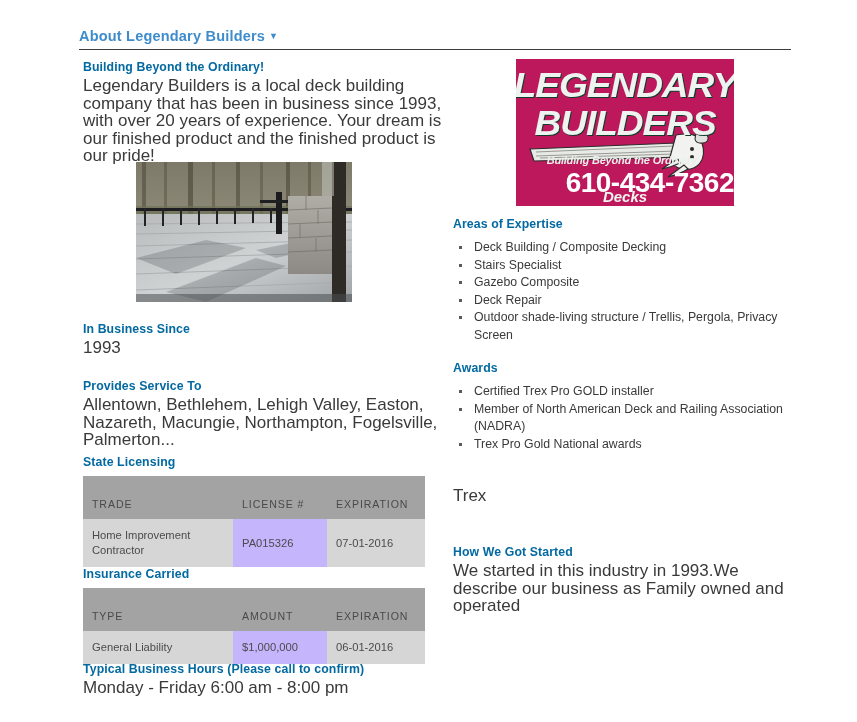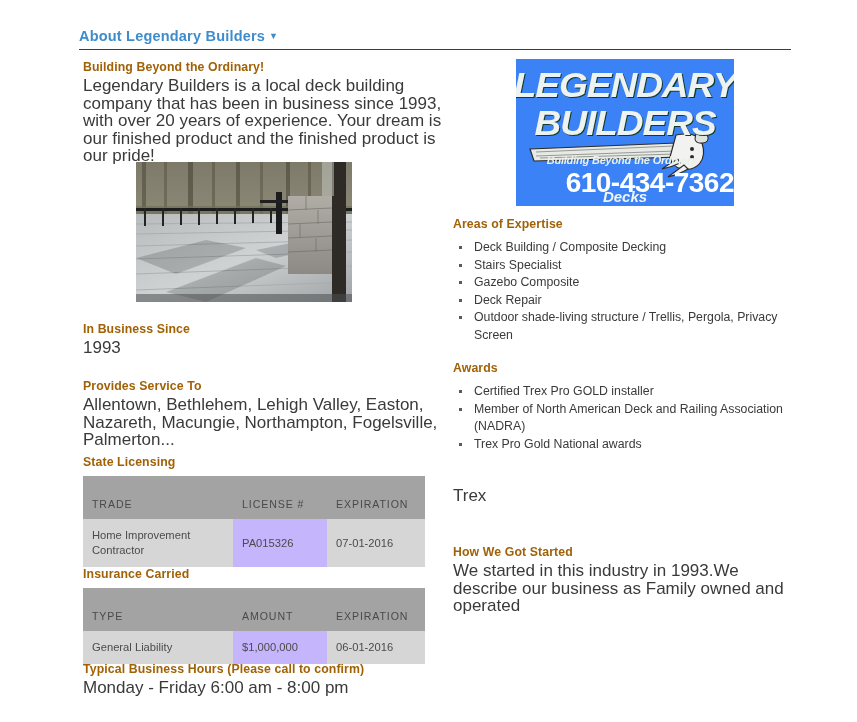--- a/index.html
+++ b/index.html
@@ -58,21 +58,21 @@
   .col-left {
     position: absolute;
     left: 83px;
     top: 60px;
     width: 360px;
   }
 
   h3.sect {
     font-size: 12.3px;
     font-weight: bold;
-    color: #a16207;
+    color: #0369a1;
     margin: 0 0 3px 0;
     letter-spacing: 0.1px;
   }
   p.body, .body {
     font-size: 17px;
     line-height: 17.6px;
     color: #3a3a3a;
     margin: 0;
   }
 
@@ -127,21 +127,21 @@
   table.info col.c2 { width: 94px; }
   table.info col.c3 { width: 98px; }
 
   
   .logo {
     position: absolute;
     left: 516px;
     top: 59px;
     width: 218px;
     height: 147px;
-    background: #3b82f6;
+    background: #be185d;
     overflow: hidden;
   }
   .logo-inner { position: absolute; inset: 0; }
   .logo-word {
     position: absolute;
     left: 0; right: 0;
     text-align: center;
     color: #eef3ef;
     font-family: "Liberation Sans", sans-serif;
     font-weight: bold;

